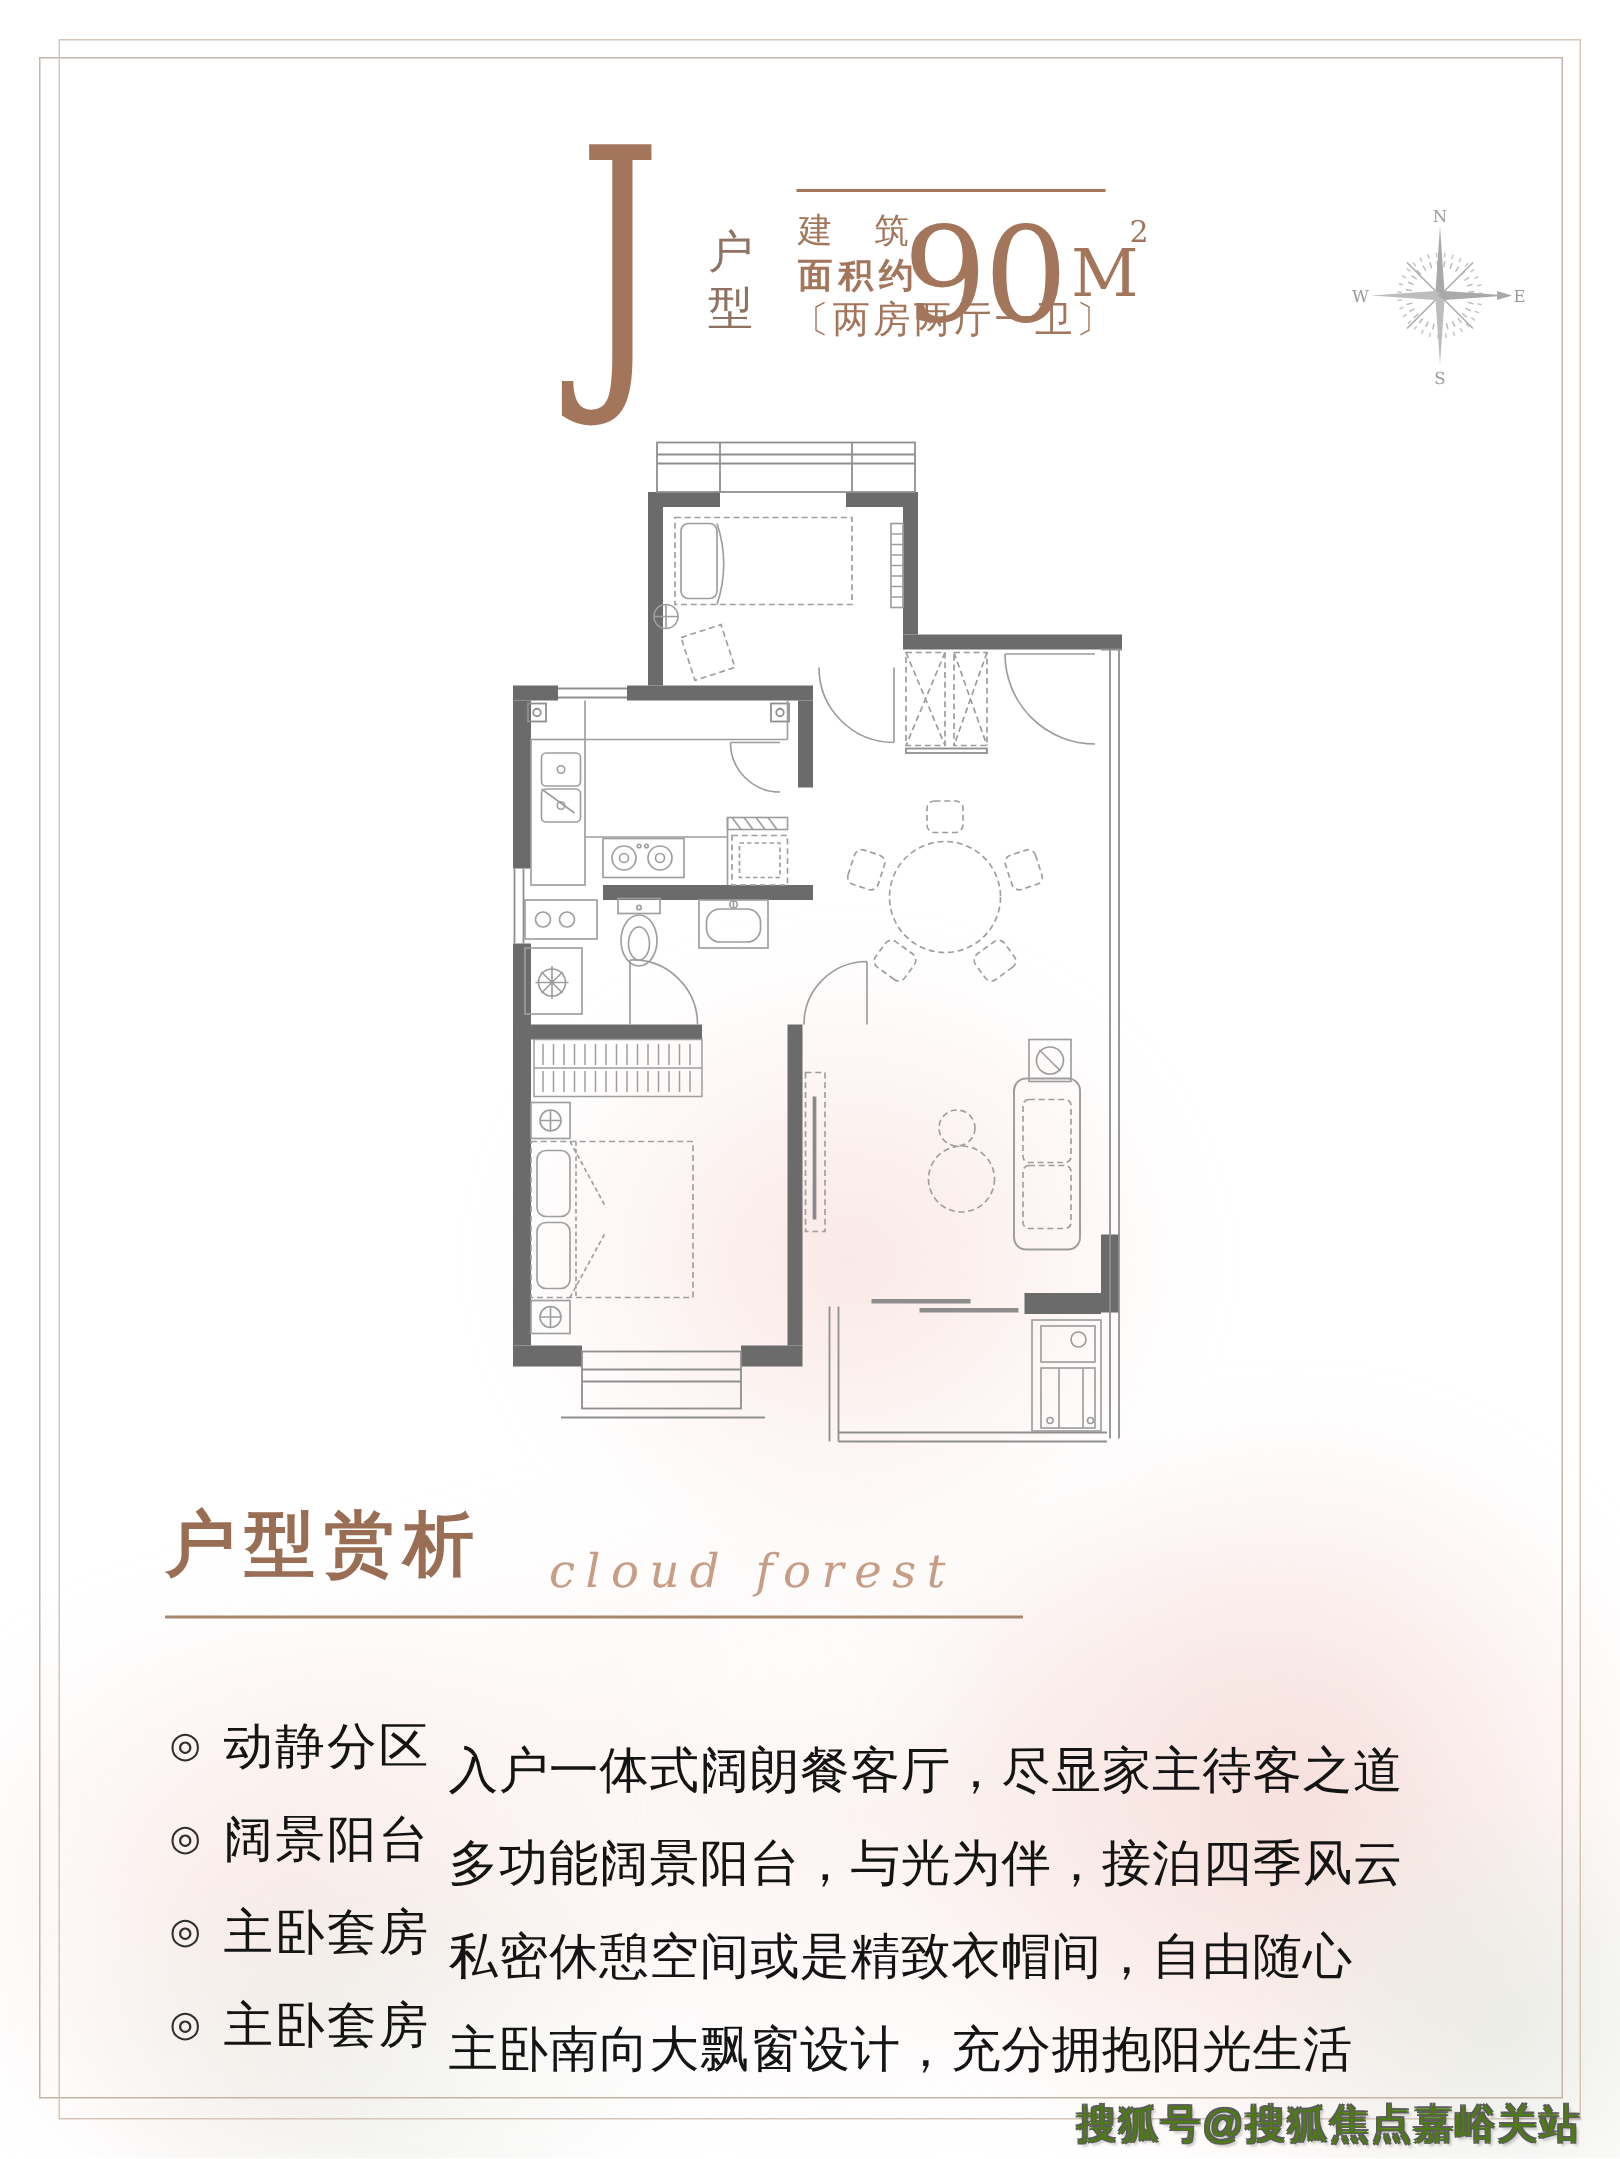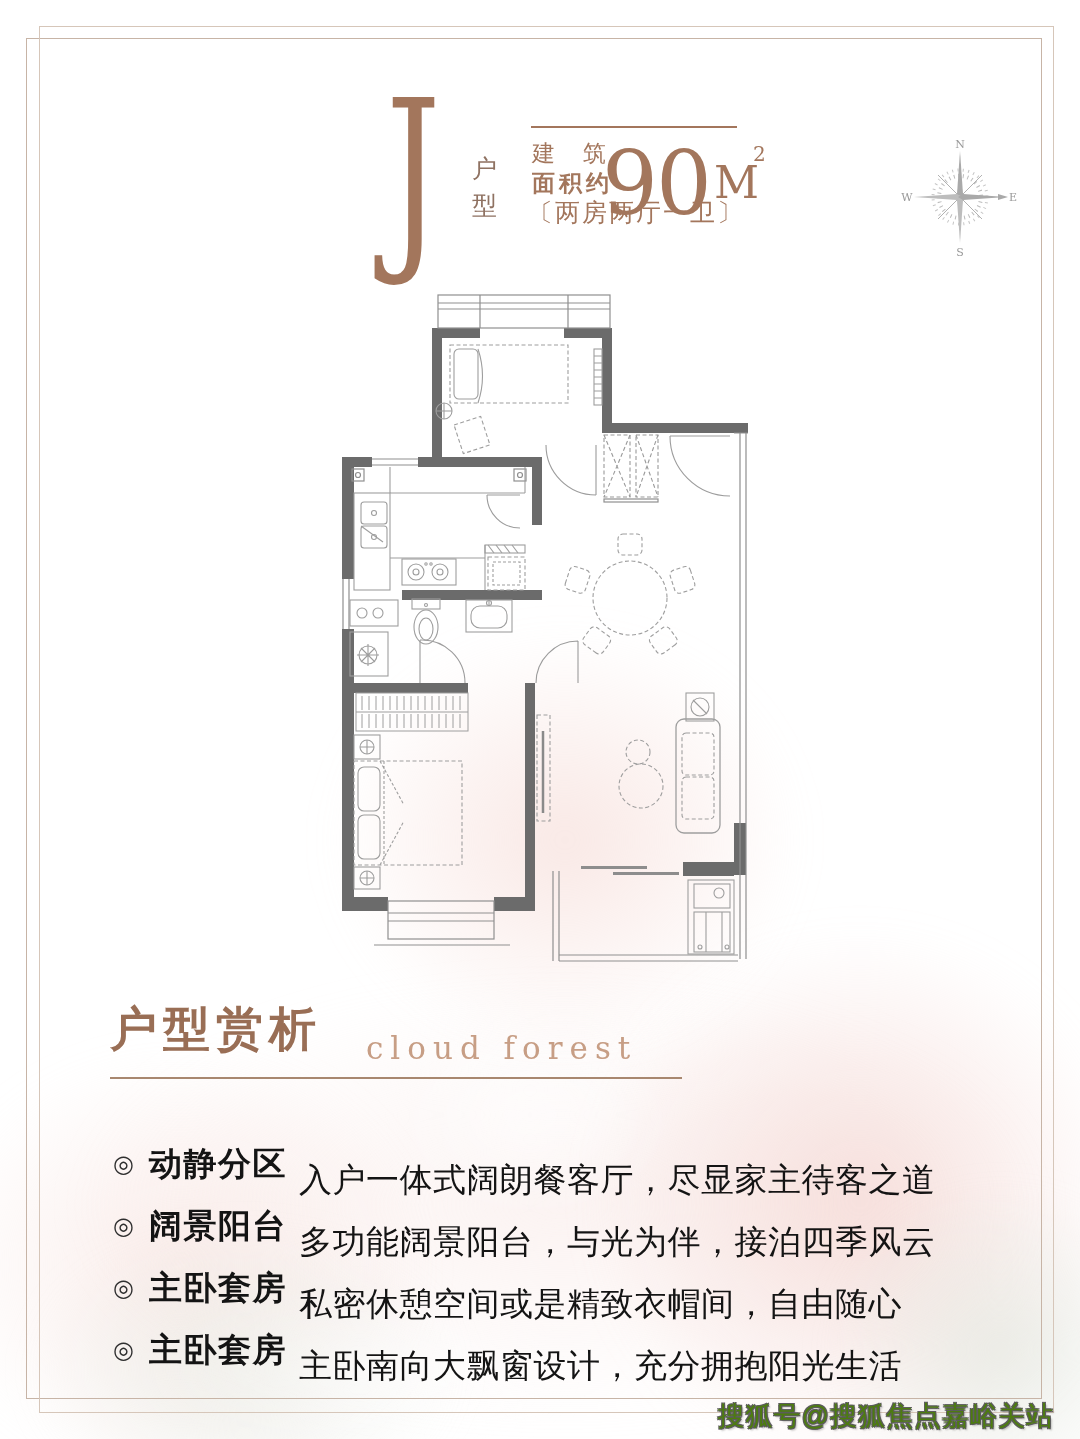--- a/index.html
+++ b/index.html
@@ -16,37 +16,37 @@
   .b7{left:380px;top:1010px;width:300px;height:210px;background:radial-gradient(closest-side,rgba(255,255,255,.6),rgba(255,255,255,0));}
   .b8{left:150px;top:1290px;width:420px;height:160px;background:radial-gradient(closest-side,rgba(255,255,255,.5),rgba(255,255,255,0));}
   
   .frame{position:absolute;box-sizing:border-box;z-index:1;pointer-events:none;}
   .frameA{left:26px;top:38px;width:1016px;height:1361px;border:1px solid #c7b4a6;}
   .frameB{left:39px;top:26px;width:1015px;height:1387px;border:1px solid #d6c6b9;}
   .z{position:absolute;z-index:2;}
   
   .unit-letter{left:386px;top:74px;font-family:"DejaVu Serif",serif;font-size:200px;line-height:200px;
         color:#a3765c;display:inline-block;transform:scaleX(.68);transform-origin:left top;}
-  .unit-type{left:472px;top:150px;width:27px;font-size:25px;line-height:37px;color:#8f7262;word-break:break-all;}
+  .unit-type{left:472px;top:150px;width:27px;font-size:30px;line-height:37px;color:#8f7262;word-break:break-all;}
   .hdr-rule{left:531px;top:126px;width:206px;height:2px;background:#a3765c;}
   .area-l1{left:532px;top:138px;font-size:23px;letter-spacing:28px;color:#a3765c;font-weight:500;white-space:nowrap;}
   .area-l2{left:532px;top:168px;font-size:23px;letter-spacing:4px;color:#a3765c;font-weight:700;white-space:nowrap;}
   .num90{left:602px;top:124px;font-family:"DejaVu Serif",serif;font-size:88px;line-height:88px;color:#a3765c;letter-spacing:-2px;margin-top:16px;}
   .numM{left:714px;top:161px;font-family:"DejaVu Serif",serif;font-size:44px;line-height:44px;color:#a3765c;}
   .num2{left:753px;top:144px;font-family:"DejaVu Serif",serif;font-size:20px;line-height:20px;color:#a3765c;}
   .rooms{left:528px;top:196px;font-size:25px;letter-spacing:2px;color:#a3765c;white-space:nowrap;}
   
   .sec-title{left:110px;top:998px;font-size:47px;font-weight:600;letter-spacing:6px;color:#996e55;white-space:nowrap;}
-  .sec-script{left:366px;top:1030px;font-family:"DejaVu Serif",serif;font-size:31px;
+  .sec-script{left:366px;top:1030px;font-family:"DejaVu Serif",serif;font-style:italic;font-size:31px;
         letter-spacing:7px;color:#c79e85;white-space:nowrap;}
   .sec-rule{left:110px;top:1077px;width:572px;height:2px;background:#a8876f;}
   
   .feat{position:absolute;left:113px;z-index:2;display:flex;align-items:center;height:42px;white-space:nowrap;}
   .feat-icon{font-size:24px;color:#2f2f2f;width:26px;margin-right:10px;line-height:1;}
-  .feat-term{font-size:33px;font-weight:bold;color:#141414;letter-spacing:1.5px;width:150px;flex-shrink:0;}
+  .feat-term{font-size:33px;font-weight:normal;color:#141414;letter-spacing:1.5px;width:150px;flex-shrink:0;}
   .feat-desc{font-size:33px;color:#141414;letter-spacing:.5px;margin-top:32px;}
   
   .watermark{position:absolute;right:26px;top:1398px;z-index:5;font-size:27px;font-weight:normal;color:#4d7c0f;
         letter-spacing:1px;white-space:nowrap;
         text-shadow:-1px -1px 0 #5c5c5c,1px -1px 0 #5c5c5c,-1px 1px 0 #5c5c5c,1px 1px 0 #5c5c5c,2px 2px 2px rgba(0,0,0,.25);}
   svg{display:block;}
   .plan{left:338px;top:283px;}
   .compass{left:900px;top:137px;}
 </style>
 </head>

